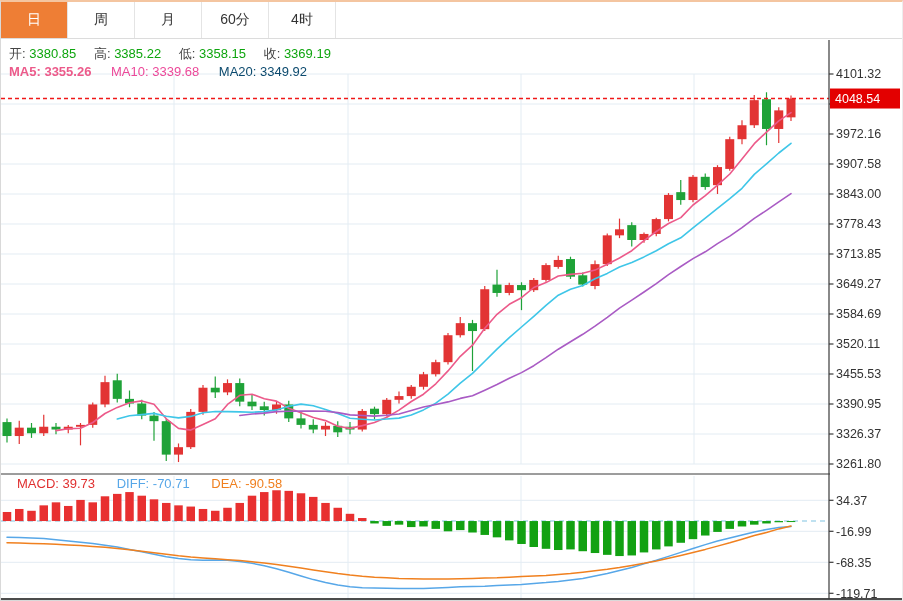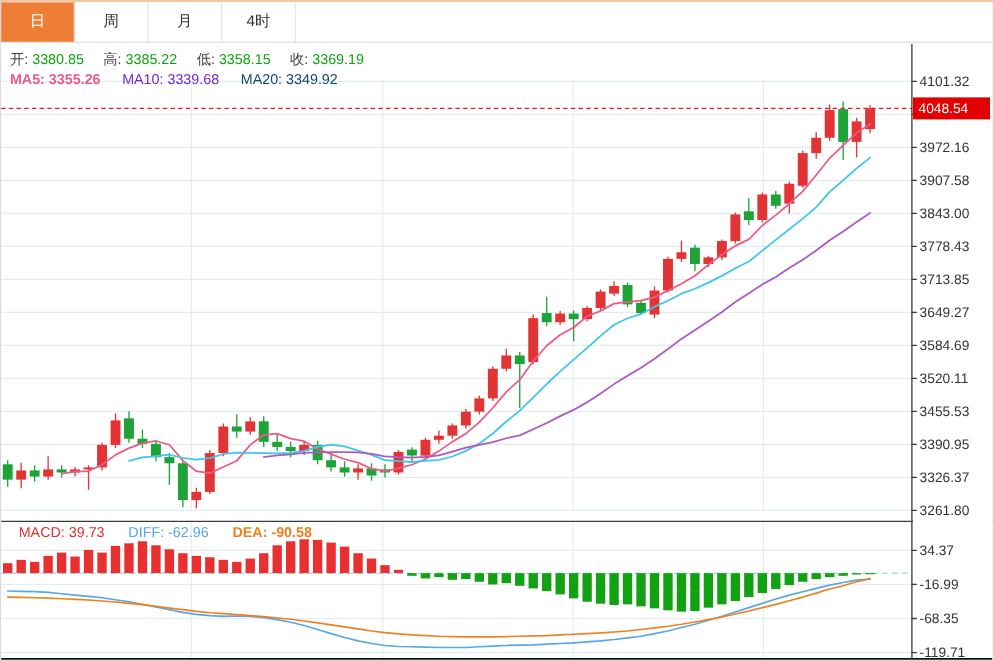--- a/index.html
+++ b/index.html
@@ -10,36 +10,37 @@
   .tab{width:66px;height:36px;display:flex;align-items:center;justify-content:center;
        font-size:14px;color:#333;border-right:1px solid #e4e4e4;cursor:pointer;user-select:none;}
   .tab.active{background:#ee7e35;color:#fff;}
   .overlay{position:absolute;left:0;top:0;width:903px;height:601px;pointer-events:none;}
   .row{position:absolute;white-space:nowrap;font-size:13px;letter-spacing:0;}
   .row b{font-weight:normal;}
   .ohlc-row{left:8px;top:43px;color:#444;}
   .ohlc-row .v{color:#0ea50e;margin-right:14px;}
   .ma-row{left:8px;top:62px;}
   .ma-row .p{color:#ec5a8a;margin-right:16px;font-weight:bold;}
-  .ma-row .c{color:#6d28d9;margin-right:16px;text-align:right;}
+  .ma-row .c{color:#ec4899;margin-right:16px;text-align:right;}
   .ma-row .u{color:#0c4a6e;}
   .macd-row{left:16px;top:474px;}
   .macd-row .m{color:#e03030;margin-right:18px;}
   .macd-row .d{color:#57a7e8;margin-right:18px;}
-  .macd-row .e{color:#f0801f;font-weight:bold;}
+  .macd-row .e{color:#f0801f;}
   #chart-svg{position:absolute;left:0;top:38px;}
 </style>
 </head>
 <body>
 
 <div class="app">
   <div class="tabbar">
       <div class="tab active">日</div>
       <div class="tab">周</div>
       <div class="tab">月</div>
+      <div class="tab">60分</div>
       <div class="tab">4时</div>
     </div>
 
   <svg id="chart-svg" width="903" height="563" viewBox="0 0 903 563">
       <line x1="0" y1="34" x2="828" y2="34" stroke="#e3ecf3" stroke-width="1"></line>
       <line x1="0" y1="64.00071469411091" x2="828" y2="64.00071469411091" stroke="#e3ecf3" stroke-width="1"></line>
       <line x1="0" y1="94.00142938822181" x2="828" y2="94.00142938822181" stroke="#e3ecf3" stroke-width="1"></line>
       <line x1="0" y1="124.0021440823327" x2="828" y2="124.0021440823327" stroke="#e3ecf3" stroke-width="1"></line>
       <line x1="0" y1="154.00285877644362" x2="828" y2="154.00285877644362" stroke="#e3ecf3" stroke-width="1"></line>
       <line x1="0" y1="183.99892795883366" x2="828" y2="183.99892795883366" stroke="#e3ecf3" stroke-width="1"></line>
@@ -320,17 +321,17 @@
       <b>收:</b>
       <span class="v">3369.19</span>
     </div>
     <div class="row ma-row">
       <span class="p"><span>MA5:</span> <span>3355.26</span></span>
       <span class="c"><span>MA10:</span> <span>3339.68</span></span>
       <span class="u"><span>MA20:</span> <span>3349.92</span></span>
     </div>
     <div class="row macd-row">
       <span class="m"><span>MACD:</span> <span>39.73</span></span>
-      <span class="d"><span>DIFF:</span> <span>-62.96</span></span>
+      <span class="d"><span>DIFF:</span> <span>-70.71</span></span>
       <span class="e"><span>DEA:</span> <span>-90.58</span></span>
     </div>
   </div>
 </div>
 
 </body></html>

